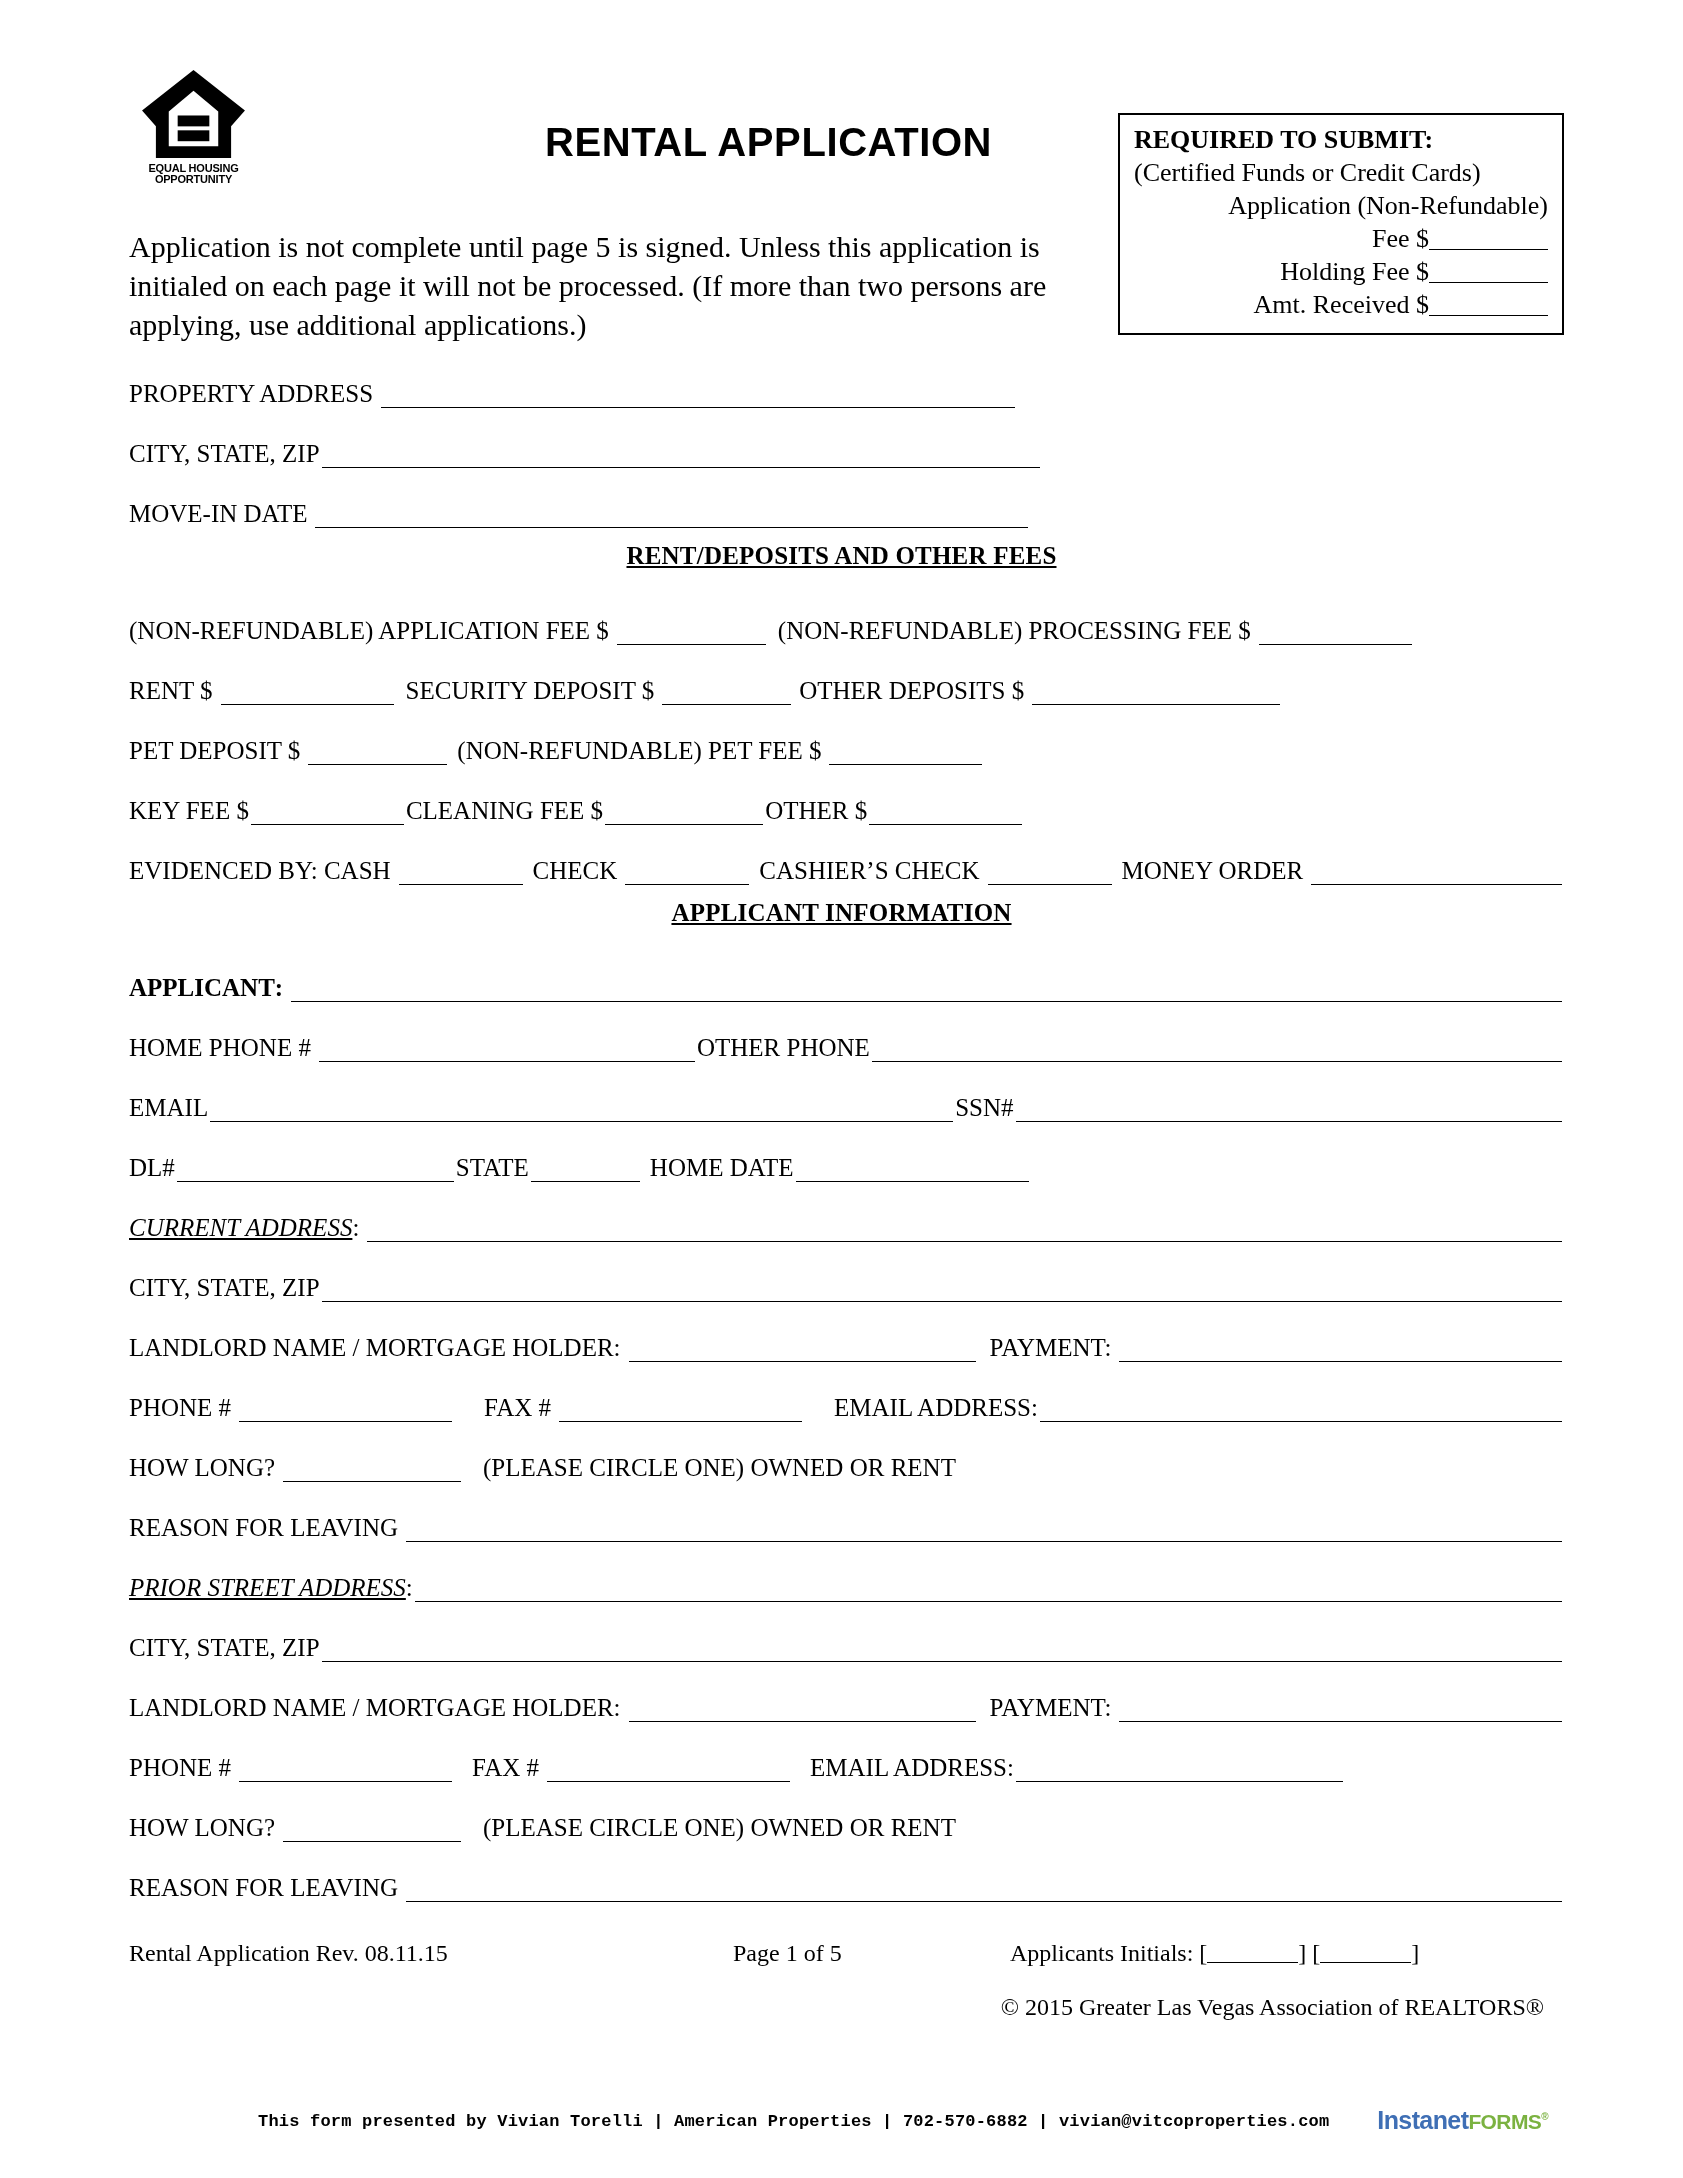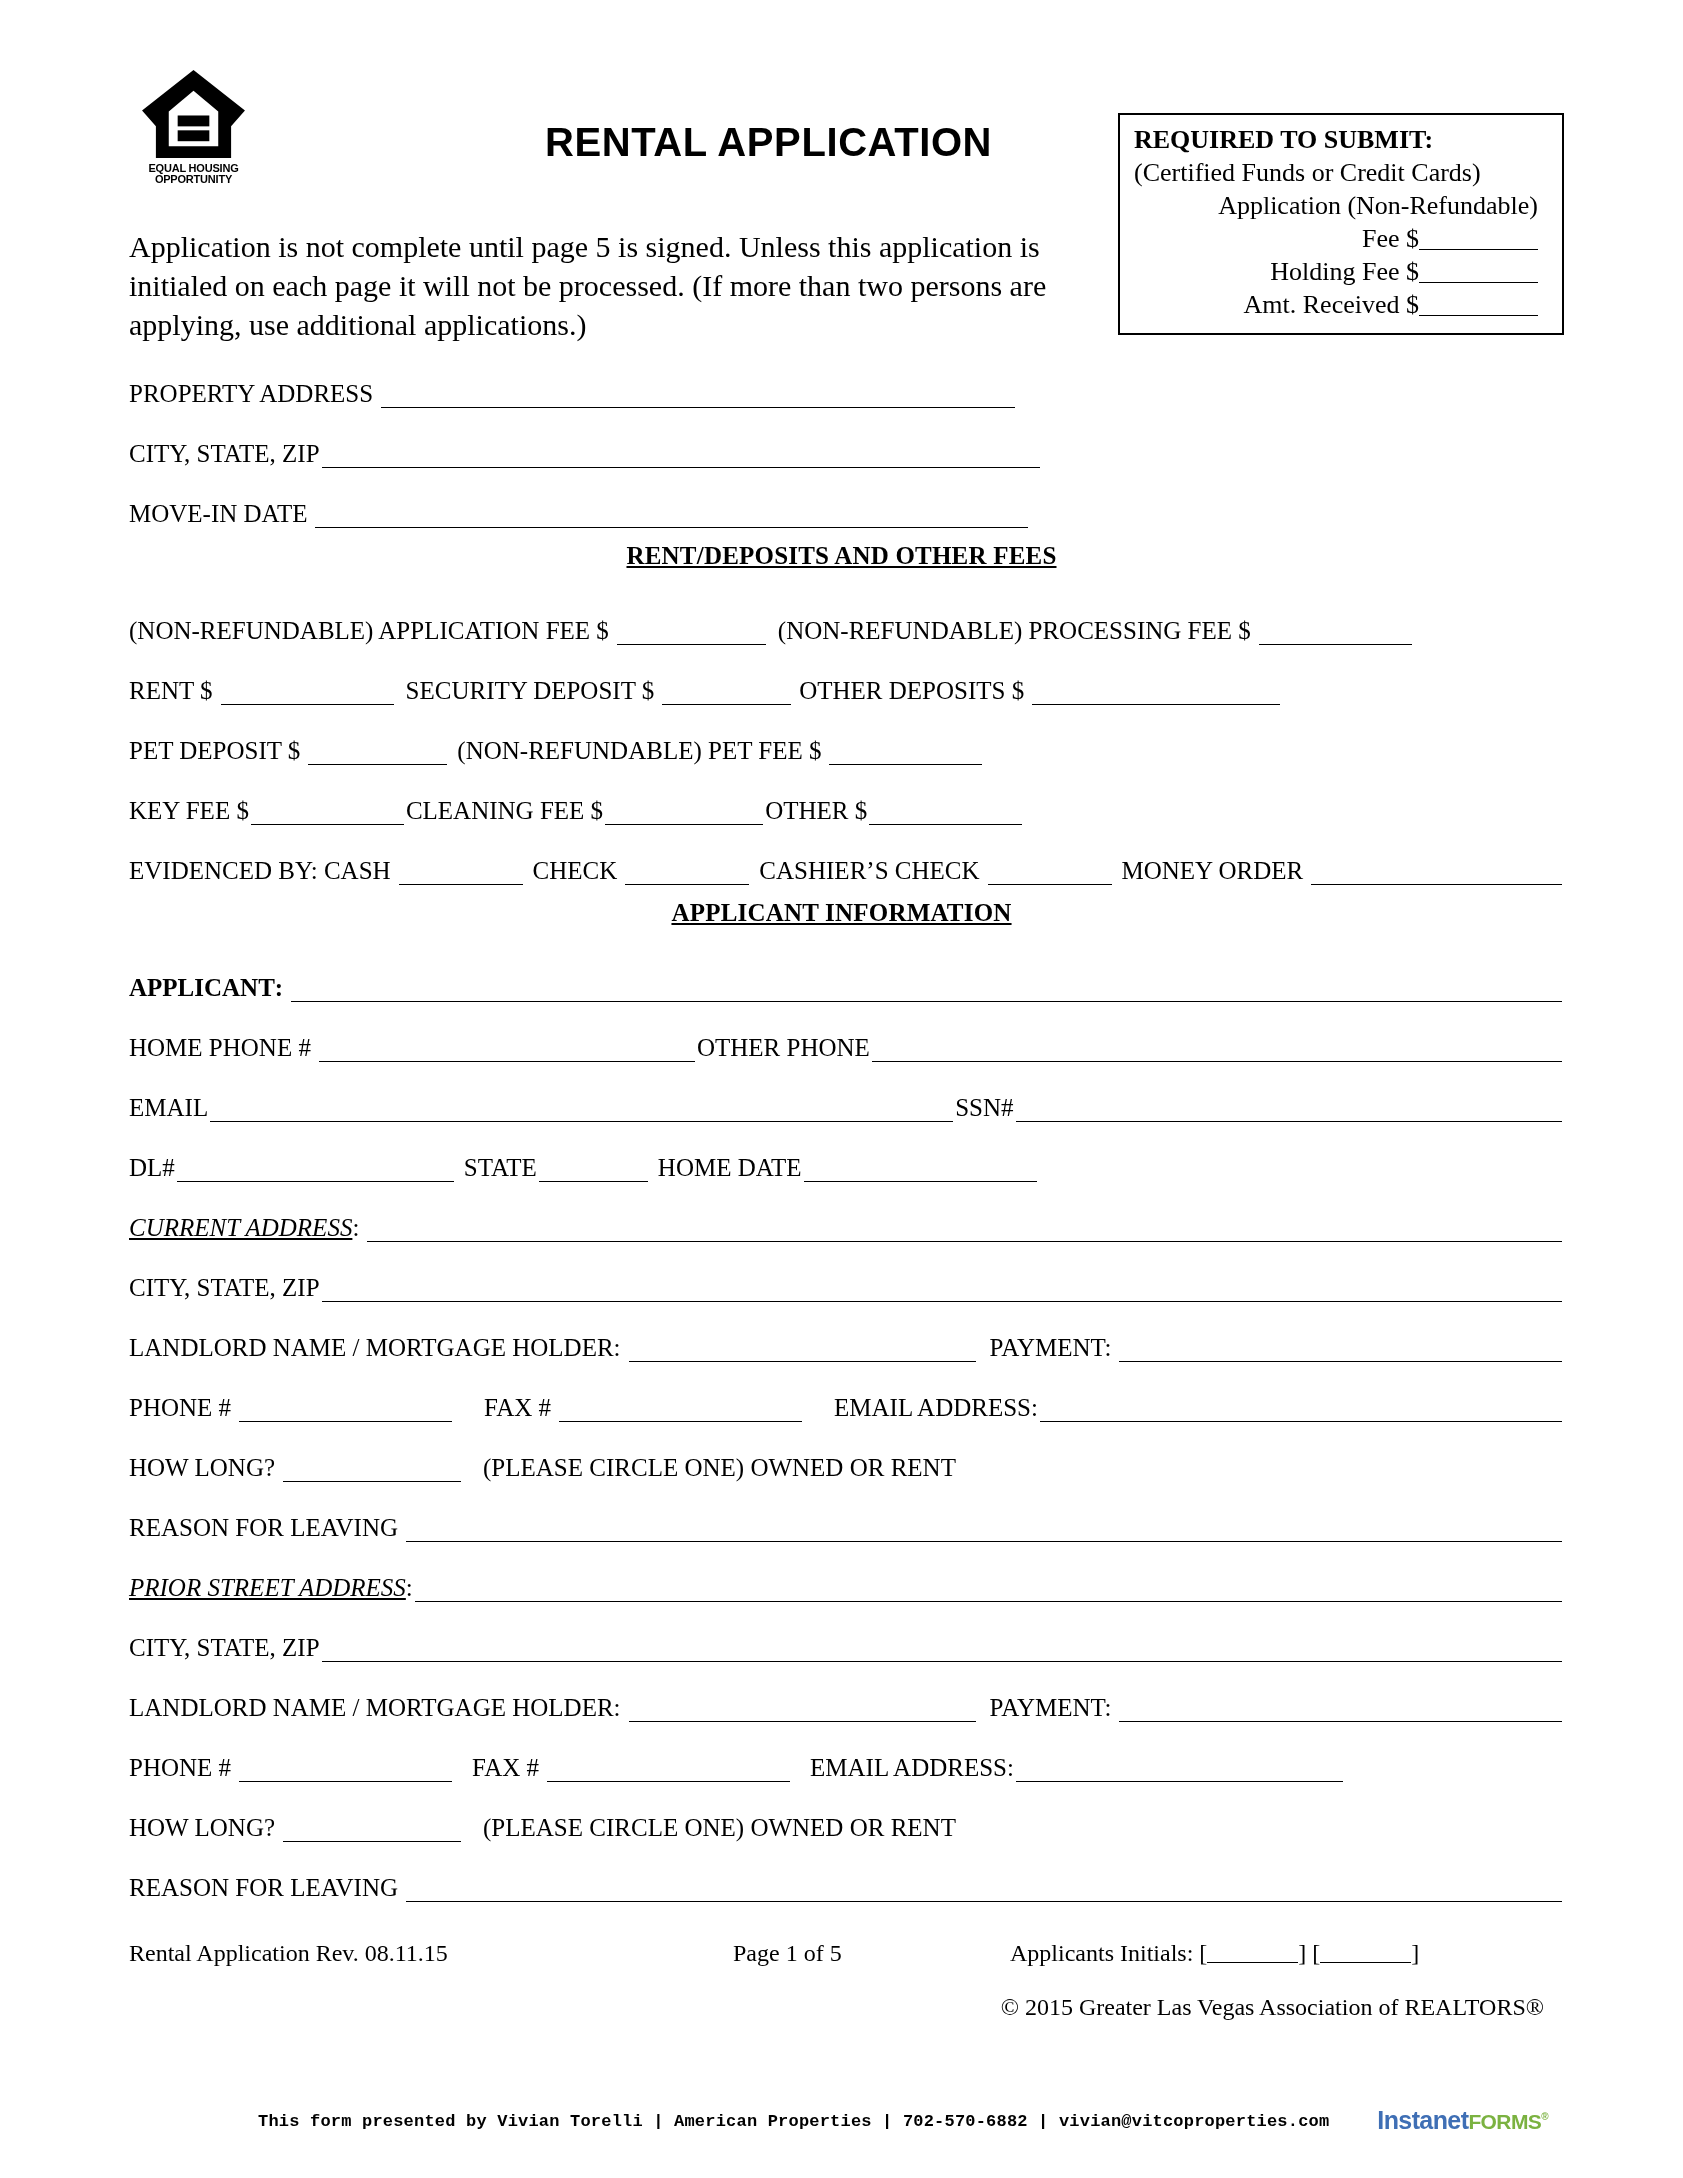--- a/index.html
+++ b/index.html
@@ -54,21 +54,21 @@
     font-weight: 700;
     letter-spacing: 0.6px;
   }
 
   .req-box {
     position: absolute;
     right: 0px;
     top: 54px;
     width: 446px;
     border: 2px solid #000;
-    padding: 8px 24px 12px 14px;
+    padding: 8px 14px 12px 14px;
     font-size: 26px;
     line-height: 33px;
     text-align: right;
   }
   .req-box .rb-title { font-weight: 700; text-align: left; }
   .req-box .rb-line2 { text-align: left; }
   .u-sm { display: inline-block; border-bottom: 1.5px solid #000; width: 119px; vertical-align: -3px; }
 
   .instruction {
     position: absolute;
@@ -283,21 +283,21 @@
     <div class="row">
       <span class="lbl">EMAIL</span>
       <span class="fill" style="width:743px"></span>
       <span class="lbl">SSN#</span>
       <span class="fill grow"></span>
     </div>
 
     <div class="row">
       <span class="lbl">DL#</span>
       <span class="fill" style="width:277px"></span>
-      <span class="lbl" style="margin-left:8px">STATE</span>
+      <span class="lbl" style="">STATE</span>
       <span class="fill" style="width:109px"></span>
       <span class="lbl" style="margin-left:8px">HOME DATE</span>
       <span class="fill" style="width:233px"></span>
     </div>
 
     <div class="row">
       <span class="lbl ital-u">CURRENT ADDRESS</span>
         <span>:</span>
       <span class="fill gap grow"></span>
     </div>

